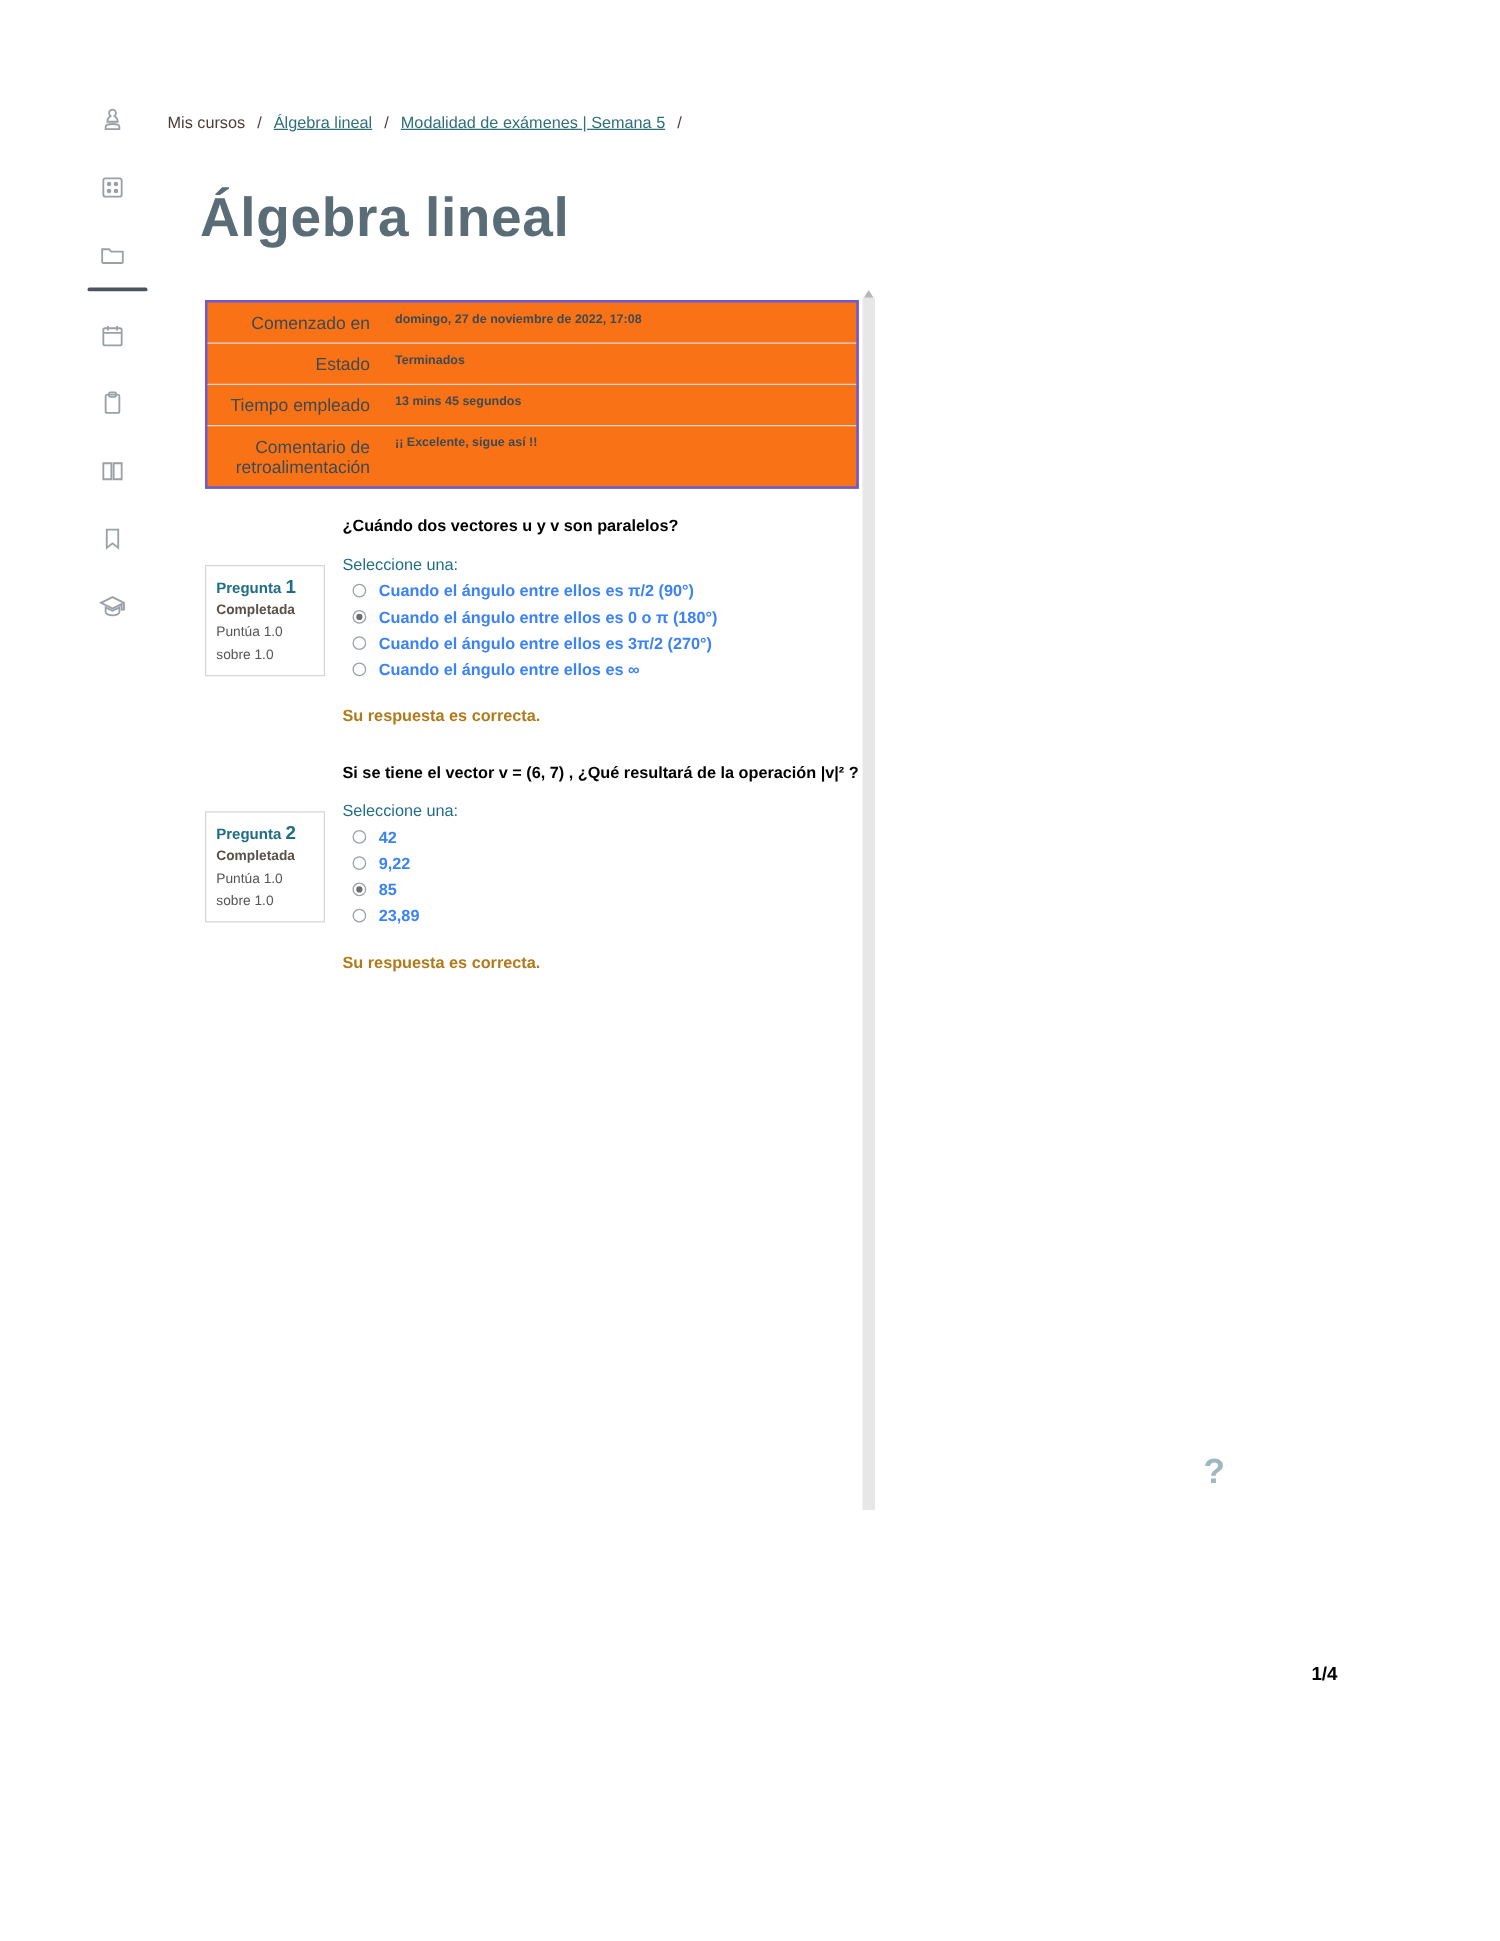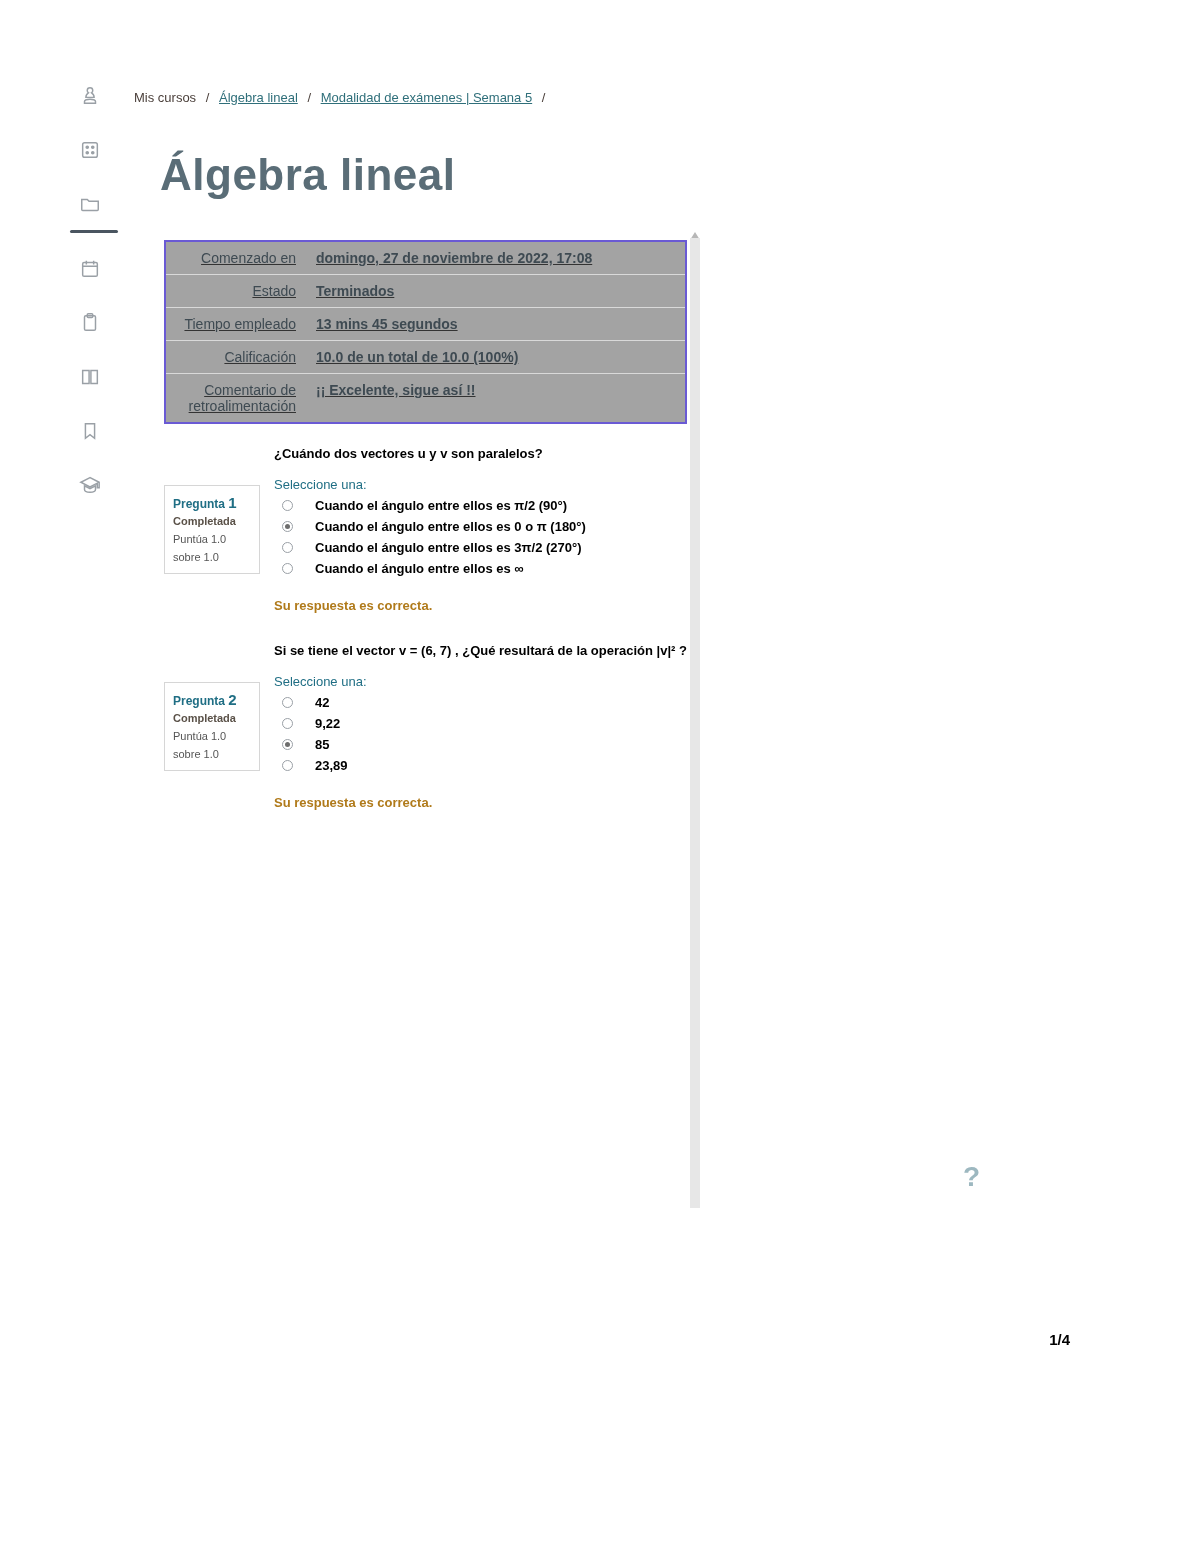--- a/index.html
+++ b/index.html
@@ -19,39 +19,39 @@
 
     
     h1.title { position:absolute; left:160px; top:150px; font-size:44px; font-weight:600; color:#5a6d77; letter-spacing:.5px; }
 
     
     .frame { position:absolute; left:164px; top:240px; width:523px; }
     .scrollshade { position:absolute; left:690px; top:238px; width:10px; height:970px; background:#e7e7e7; }
     .scrolltri { position:absolute; left:690px; top:232px; width:0;height:0;border-left:5px solid transparent;border-right:5px solid transparent;border-bottom:8px solid #b7b7b7; }
 
     
-    .summary { border:2px solid #6a5ad4; background:#a3a3a3;text-decoration:underline; }
+    .summary { border:2px solid #6a5ad4; background:#f97316; }
     .row { display:flex; border-top:1px solid #d9d9d9; }
     .row:first-child { border-top:none; }
     .lab { width:140px; padding:8px 10px; text-align:right; color:#3e4a52; font-size:14px; }
-    .val { flex:1; padding:8px 10px; color:#3e4a52; font-size:14px; font-weight:600; }
+    .val { flex:1; padding:8px 10px; color:#3e4a52; font-size:10px; font-weight:600; }
     .lab.two { line-height:1.15;padding-left:16px; }
 
     
     .qwrap { display:flex; margin-top:22px;align-items:center; }
     .qmeta { width:96px; border:1px solid #d6d6d6; padding:8px 8px 10px; margin-right:14px; font-size:11px; color:#555; }
     .qmeta .qno { color:#1f6e84; font-size:12px; font-weight:600; }
     .qmeta .qno b { font-size:15px; }
     .qmeta .st { margin-top:4px; color:#5a5148; font-weight:600; }
     .qmeta .pts { margin-top:6px; }
     .qbody { flex:1; font-size:13px; }
     .prompt { color:#000000; font-weight:700; margin-bottom:16px; }
     .selhdr { color:#1f6e84; font-weight:400; margin:6px 0 6px; }
     .opts { list-style:none; }
-    .opts li { display:flex; align-items:flex-start; gap:22px; margin:6px 0 6px 8px; color:#000000; font-weight:700; }
+    .opts li { display:flex; align-items:flex-start; gap:10px; margin:6px 0 6px 8px; color:#3b82f6; font-weight:700; }
     .radio { width:11px; height:11px; border:1.5px solid #9aa0a6; border-radius:50%; margin-top:2px; flex:0 0 auto; position:relative; }
     .radio.sel::after { content:""; position:absolute; inset:2px; background:#6d6d6d; border-radius:50%; }
     .feedback { color:#b07a1a; font-weight:700; margin-top:22px; font-size:13px; }
 
     .helpq { position:absolute; right:220px; bottom:360px; color:#9db8c0; font-size:28px; font-weight:600; }
     .pagenum { position:absolute; right:130px; bottom:205px; font-size:15px; font-weight:700; color:#000;margin-left:33px; }
   </style>
 </head>
 <body>
 
@@ -130,24 +130,20 @@
       </div>
       <div class="row">
         <div class="lab">Estado</div>
         <div class="val">Terminados</div>
       </div>
       <div class="row">
         <div class="lab two">Tiempo empleado</div>
         <div class="val">13 mins 45 segundos</div>
       </div>
       <div class="row">
-        <div class="lab">Calificación</div>
-        <div class="val">10.0 de un total de 10.0 (100%)</div>
-      </div>
-      <div class="row">
         <div class="lab two">Comentario de retroalimentación</div>
         <div class="val">¡¡ Excelente, sigue así !!</div>
       </div>
     </div>
 
     <div class="qwrap">
       <div class="qmeta">
         <div class="qno"><span>Pregunta</span> <b>1</b></div>
         <div class="st">Completada</div>
         <div class="pts">Puntúa 1.0</div>

